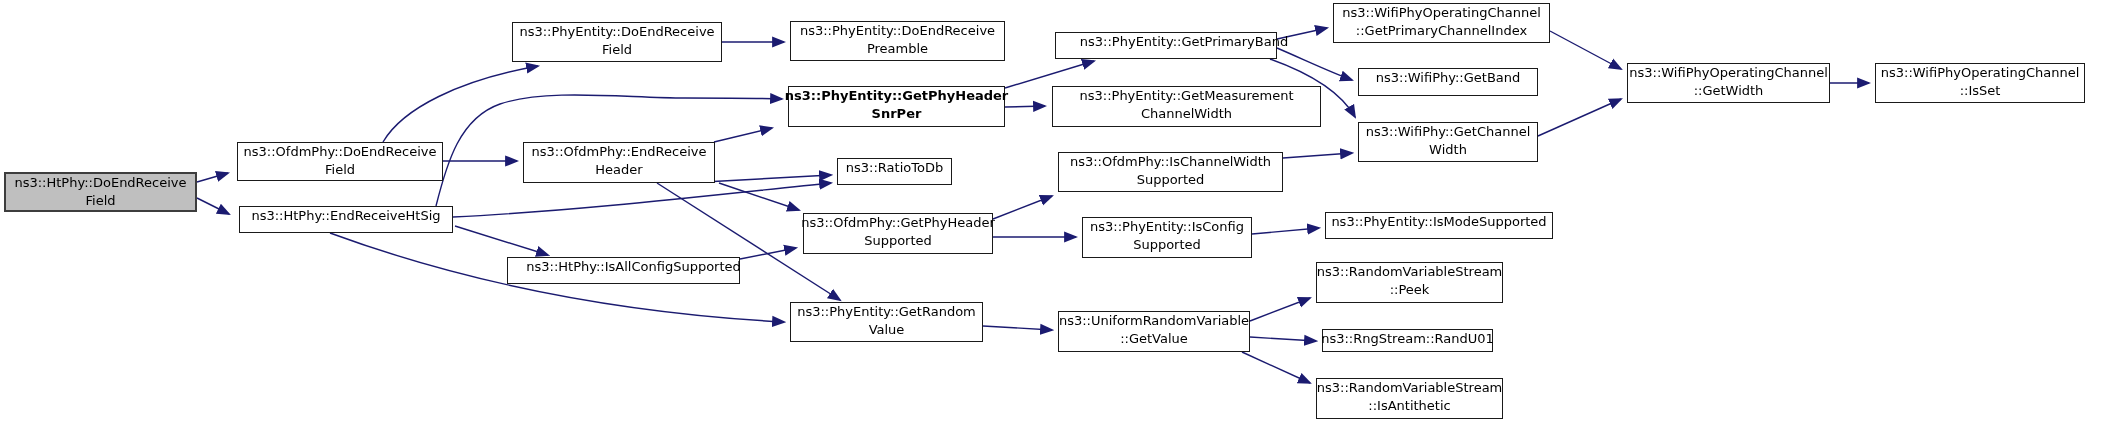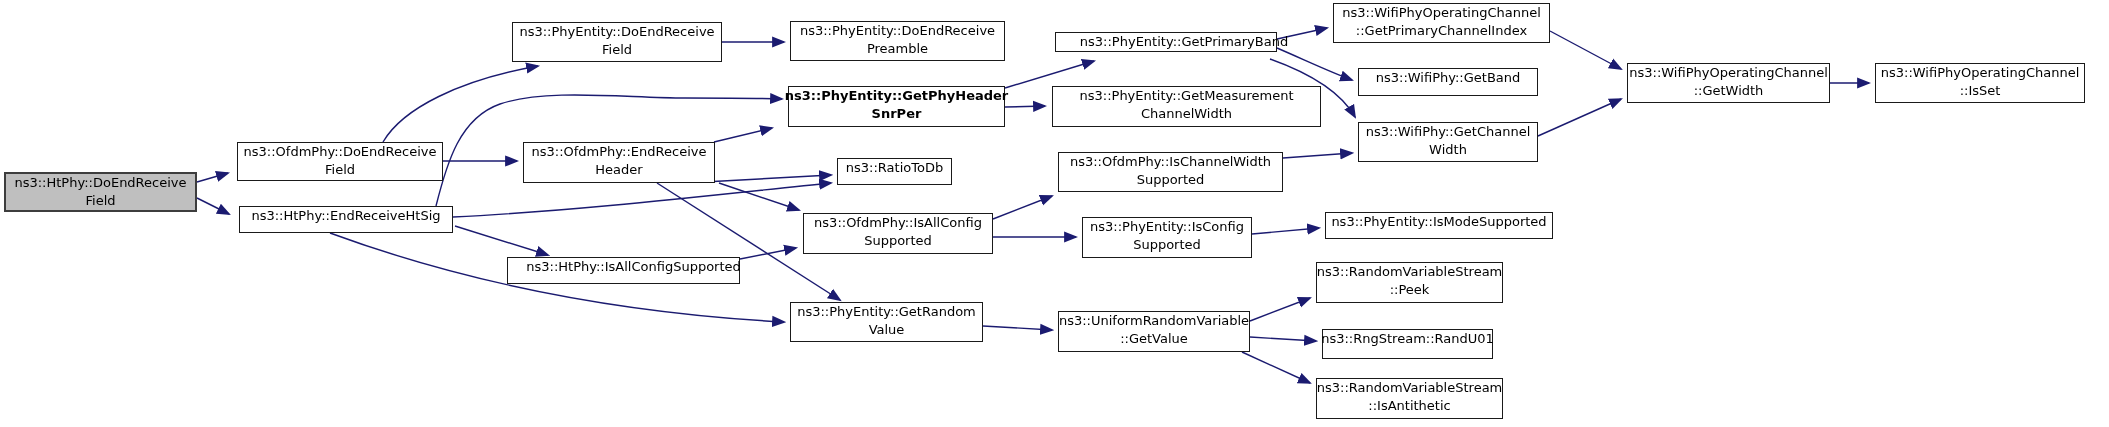--- a/index.html
+++ b/index.html
@@ -80,28 +80,28 @@
       <div>Preamble</div>
     </div>
     <div class="node" style="left: 788px; top: 86px; width: 217px; height: 41px; font-weight: bold;">
       <div>ns3::PhyEntity::GetPhyHeader</div>
       <div>SnrPer</div>
     </div>
     <div class="node" style="left: 837px; top: 158px; width: 115px; height: 27px;">
       <div>ns3::RatioToDb</div>
     </div>
     <div class="node" style="left: 803px; top: 213px; width: 190px; height: 41px;">
-      <div>ns3::OfdmPhy::IsAllConfig</div>
+      <div>ns3::OfdmPhy::GetPhyHeader</div>
       <div>Supported</div>
     </div>
     <div class="node" style="left: 790px; top: 302px; width: 193px; height: 40px;">
       <div>ns3::PhyEntity::GetRandom</div>
       <div>Value</div>
     </div>
-    <div class="node" style="left: 1055px; top: 32px; width: 222px; height: 20px; padding-left: 36px;">
+    <div class="node" style="left: 1055px; top: 32px; width: 222px; height: 27px; padding-left: 36px;">
       <div>ns3::PhyEntity::GetPrimaryBand</div>
     </div>
     <div class="node" style="left: 1052px; top: 86px; width: 269px; height: 41px;">
       <div>ns3::PhyEntity::GetMeasurement</div>
       <div>ChannelWidth</div>
     </div>
     <div class="node" style="left: 1058px; top: 152px; width: 225px; height: 40px;">
       <div>ns3::OfdmPhy::IsChannelWidth</div>
       <div>Supported</div>
     </div>
@@ -124,21 +124,21 @@
       <div>ns3::WifiPhy::GetChannel</div>
       <div>Width</div>
     </div>
     <div class="node" style="left: 1325px; top: 212px; width: 228px; height: 27px;">
       <div>ns3::PhyEntity::IsModeSupported</div>
     </div>
     <div class="node" style="left: 1316px; top: 262px; width: 187px; height: 41px;">
       <div>ns3::RandomVariableStream</div>
       <div>::Peek</div>
     </div>
-    <div class="node" style="left: 1322px; top: 329px; width: 171px; height: 30px;">
+    <div class="node" style="left: 1322px; top: 329px; width: 171px; height: 23px;">
       <div>ns3::RngStream::RandU01</div>
     </div>
     <div class="node" style="left: 1316px; top: 378px; width: 187px; height: 41px;">
       <div>ns3::RandomVariableStream</div>
       <div>::IsAntithetic</div>
     </div>
     <div class="node" style="left: 1627px; top: 63px; width: 203px; height: 40px;">
       <div>ns3::WifiPhyOperatingChannel</div>
       <div>::GetWidth</div>
     </div>

